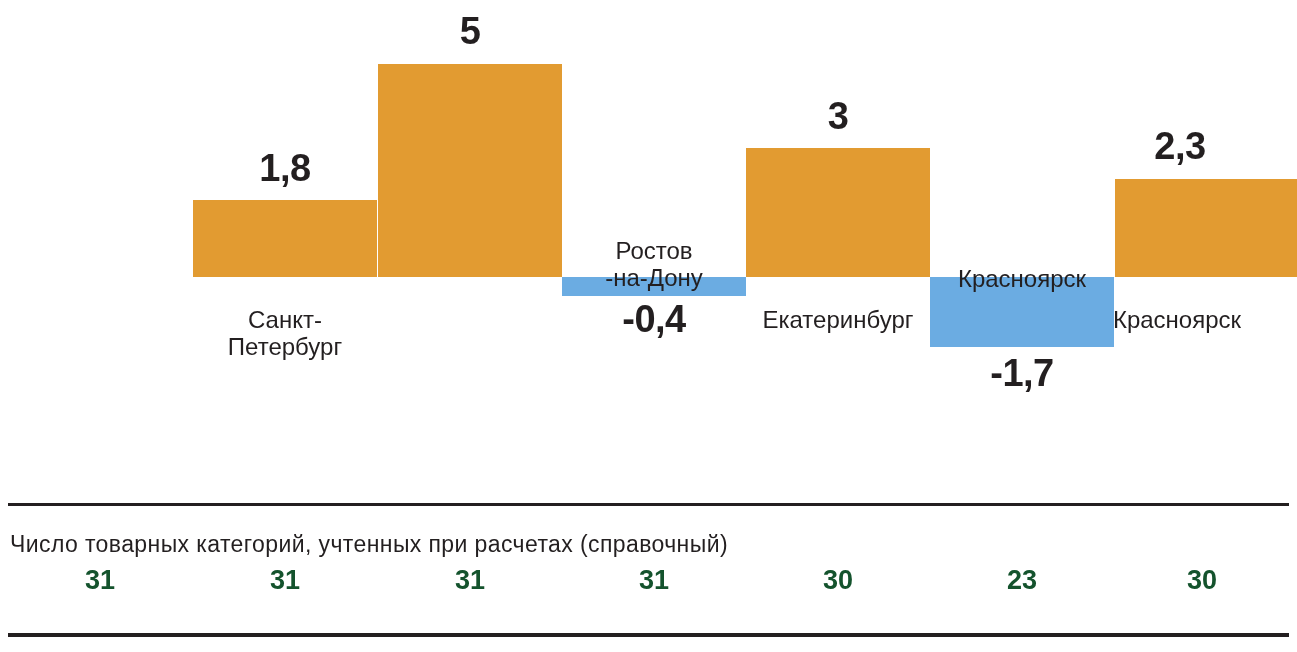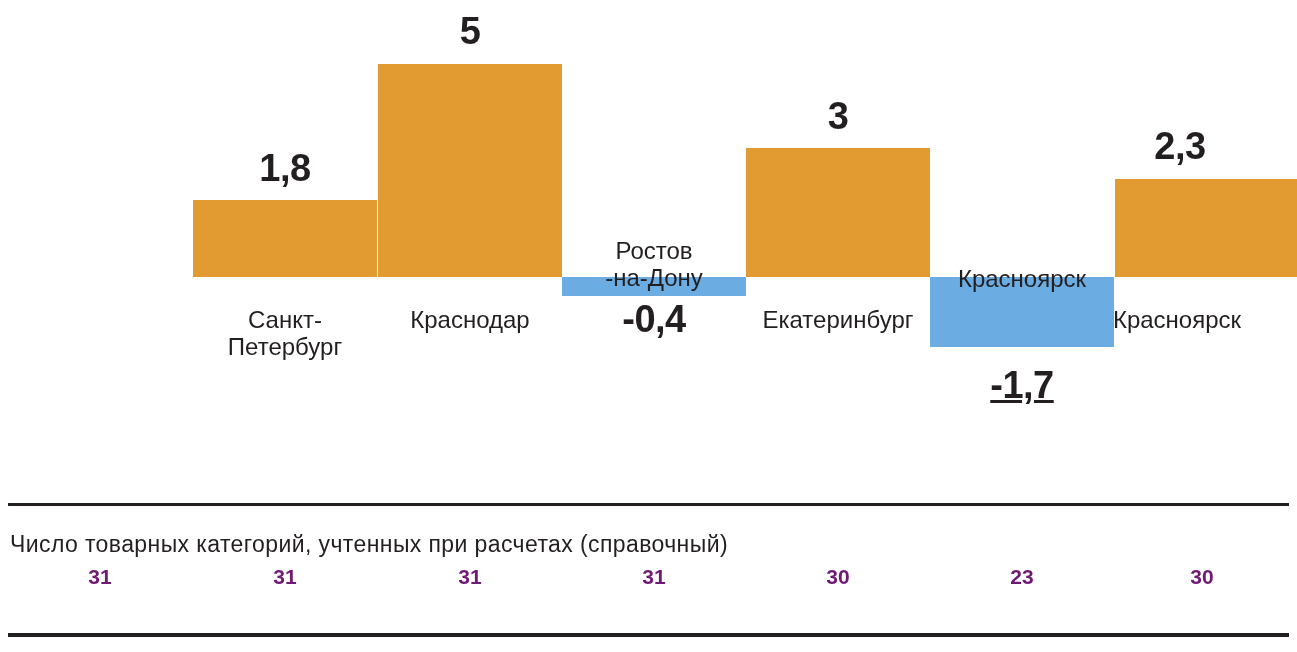--- a/index.html
+++ b/index.html
@@ -97,61 +97,60 @@
     position: absolute;
     left: 0;
     top: 62px;
     width: 100%;
     height: 40px;
   }
   .fval {
     position: absolute;
     top: 0;
     text-align: center;
-    font-size: 21px;
+    font-size: 27px;
     font-weight: bold;
-    color: #701a75;
+    color: #14532d;
   }
 </style>
 </head>
 <body>
 
 <div id="page">
 
   <div id="chart">
 
 
     <div class="col" style="left:193px; width:184px;">
       <div class="bar pos" style="top:200px; height:77px;"></div>
       <div class="vlabel" style="top:149px;">1,8</div>
       <div class="clabel" style="top:281px;"><span>Санкт-</span><br><span>Петербург</span></div>
     </div>
 
     <div class="col" style="left:378px; width:184px;">
       <div class="bar pos" style="top:64px; height:213px;"></div>
       <div class="vlabel" style="top:12px;">5</div>
-      <div class="clabel" style="top:281px;">Краснодар</div>
     </div>
 
     <div class="col" style="left:562px; width:184px;">
       <div class="bar neg" style="top:277px; height:19px;"></div>
       <div class="clabel" style="top:212px;"><span>Ростов</span><br><span>-на-Дону</span></div>
       <div class="vlabel" style="top:300px;">-0,4</div>
     </div>
 
     <div class="col" style="left:746px; width:184px;">
       <div class="bar pos" style="top:148px; height:129px;"></div>
       <div class="vlabel" style="top:97px;">3</div>
       <div class="clabel" style="top:281px;">Екатеринбург</div>
     </div>
 
     <div class="col" style="left:930px; width:184px;">
       <div class="bar neg" style="top:277px; height:70px;"></div>
       <div class="clabel" style="top:240px;">Красноярск</div>
-      <div class="vlabel" style="top:366px;text-decoration:underline;">-1,7</div>
+      <div class="vlabel" style="top:354px;">-1,7</div>
     </div>
 
     <div class="col" style="left:1115px; width:182px;">
       <div class="bar pos" style="top:179px; height:98px;"></div>
       <div class="vlabel" style="top:127px; left:-46px; right:6px;">2,3</div>
       <div class="clabel" style="top:281px; left:-60px; right:-2px;">Красноярск</div>
     </div>
 
   </div>
 

